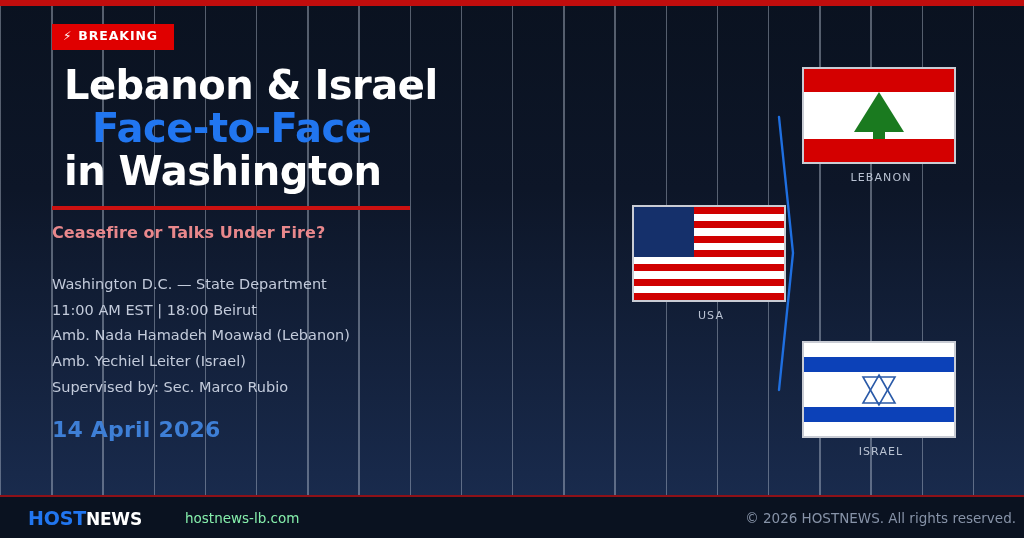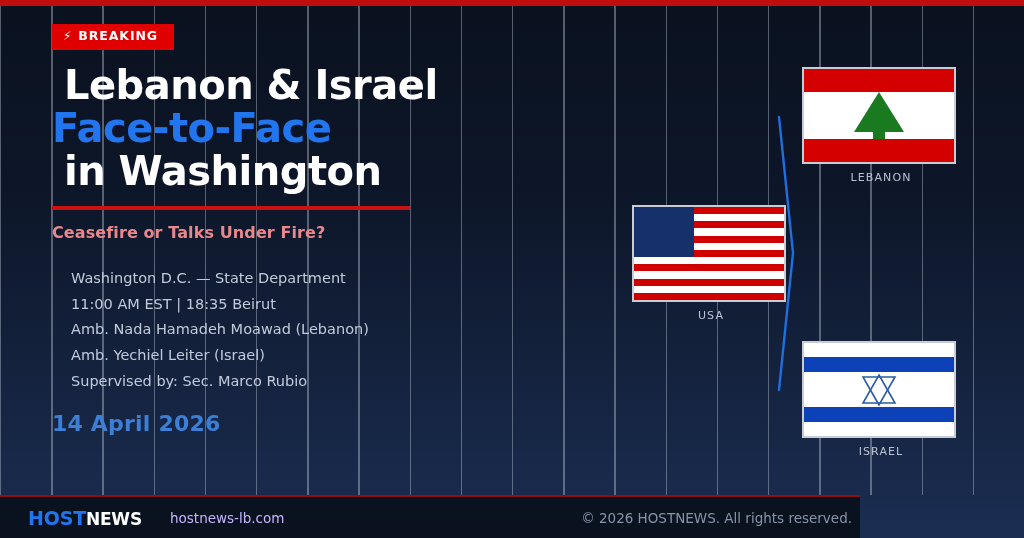--- a/index.html
+++ b/index.html
@@ -55,37 +55,37 @@
   h1 { margin-top:14px; }
   .hl {
     display:block;
     font-size:40px;
     font-weight:bold;
     line-height:1.08;
     letter-spacing:-0.5px;
     white-space:nowrap;
   }
   .hl-white { color:#ffffff;padding-left:12px; }
-  .hl-blue  { color:#2176f0; }
+  .hl-blue  { color:#2176f0;padding-left:40px; }
 
   #title-rule {
     width:358px; height:3.5px;
     background:#cc1111;
     margin-top:13px;
   }
 
   #subtitle {
     margin-top:13px;
     font-size:16px;
     font-weight:bold;
     color:#e9888c;
     letter-spacing:0.1px;
   }
 
-  #details { margin-top:24px;padding-left:19px; }
+  #details { margin-top:30px; }
   .detail-line {
     font-size:14.5px;
     color:#c3cbdb;
     line-height:1.79;
     white-space:nowrap;
   }
 
   #event-date {
     margin-top:16px;
     font-size:22px;
@@ -152,31 +152,31 @@
   .il-band { position:absolute; left:0; width:100%; height:16%; background:#0c41b8; }
   .il-band-top { top:15%; }
   .il-band-bottom { bottom:15%; }
   .il-star { position:absolute; left:50%; top:50%; transform:translate(-50%,-50%); }
 
   
   #connector { position:absolute; left:0; top:0; width:1024px; height:538px; pointer-events:none; }
 
   
   #footer {
-    position:absolute; left:0; bottom:0; width:860px; height:43px;
+    position:absolute; left:0; bottom:0; width:1024px; height:43px;
     background:#0a1220;
     border-top:2.5px solid #8e1118;
     display:flex; align-items:center;
   }
   #brand { position:absolute; left:28px; display:flex; align-items:baseline; }
   .brand-host { color:#2176f0; font-size:19px; font-weight:bold; letter-spacing:-0.2px; }
   .brand-news { color:#ffffff; font-size:17px; font-weight:bold; letter-spacing:-0.2px; }
   #site-url {
-    position:absolute; left:170px;
-    color:#c4b5fd; font-size:13.5px;
+    position:absolute; left:185px;
+    color:#86efac; font-size:13.5px;
   }
   #copyright {
     position:absolute; right:8px;
     color:#8793a8; font-size:13.5px;
   }
 </style>
 </head>
 <body>
 
 <div id="stage">
@@ -200,21 +200,21 @@
       <span class="hl hl-blue">Face-to-Face</span>
       <span class="hl hl-white">in Washington</span>
     </h1>
 
     <div id="title-rule"></div>
 
     <div id="subtitle">Ceasefire or Talks Under Fire?</div>
 
     <div id="details">
       <div class="detail-line">Washington D.C. — State Department</div>
-      <div class="detail-line">11:00 AM EST  |  18:35 Beirut</div>
+      <div class="detail-line">11:00 AM EST  |  18:00 Beirut</div>
       <div class="detail-line">Amb. Nada Hamadeh Moawad (Lebanon)</div>
       <div class="detail-line">Amb. Yechiel Leiter (Israel)</div>
       <div class="detail-line">Supervised by: Sec. Marco Rubio</div>
     </div>
 
     <div id="event-date">14 April 2026</div>
   </div>
 
   <div class="flag-block" id="flag-lebanon-block">
     <div class="flag">

